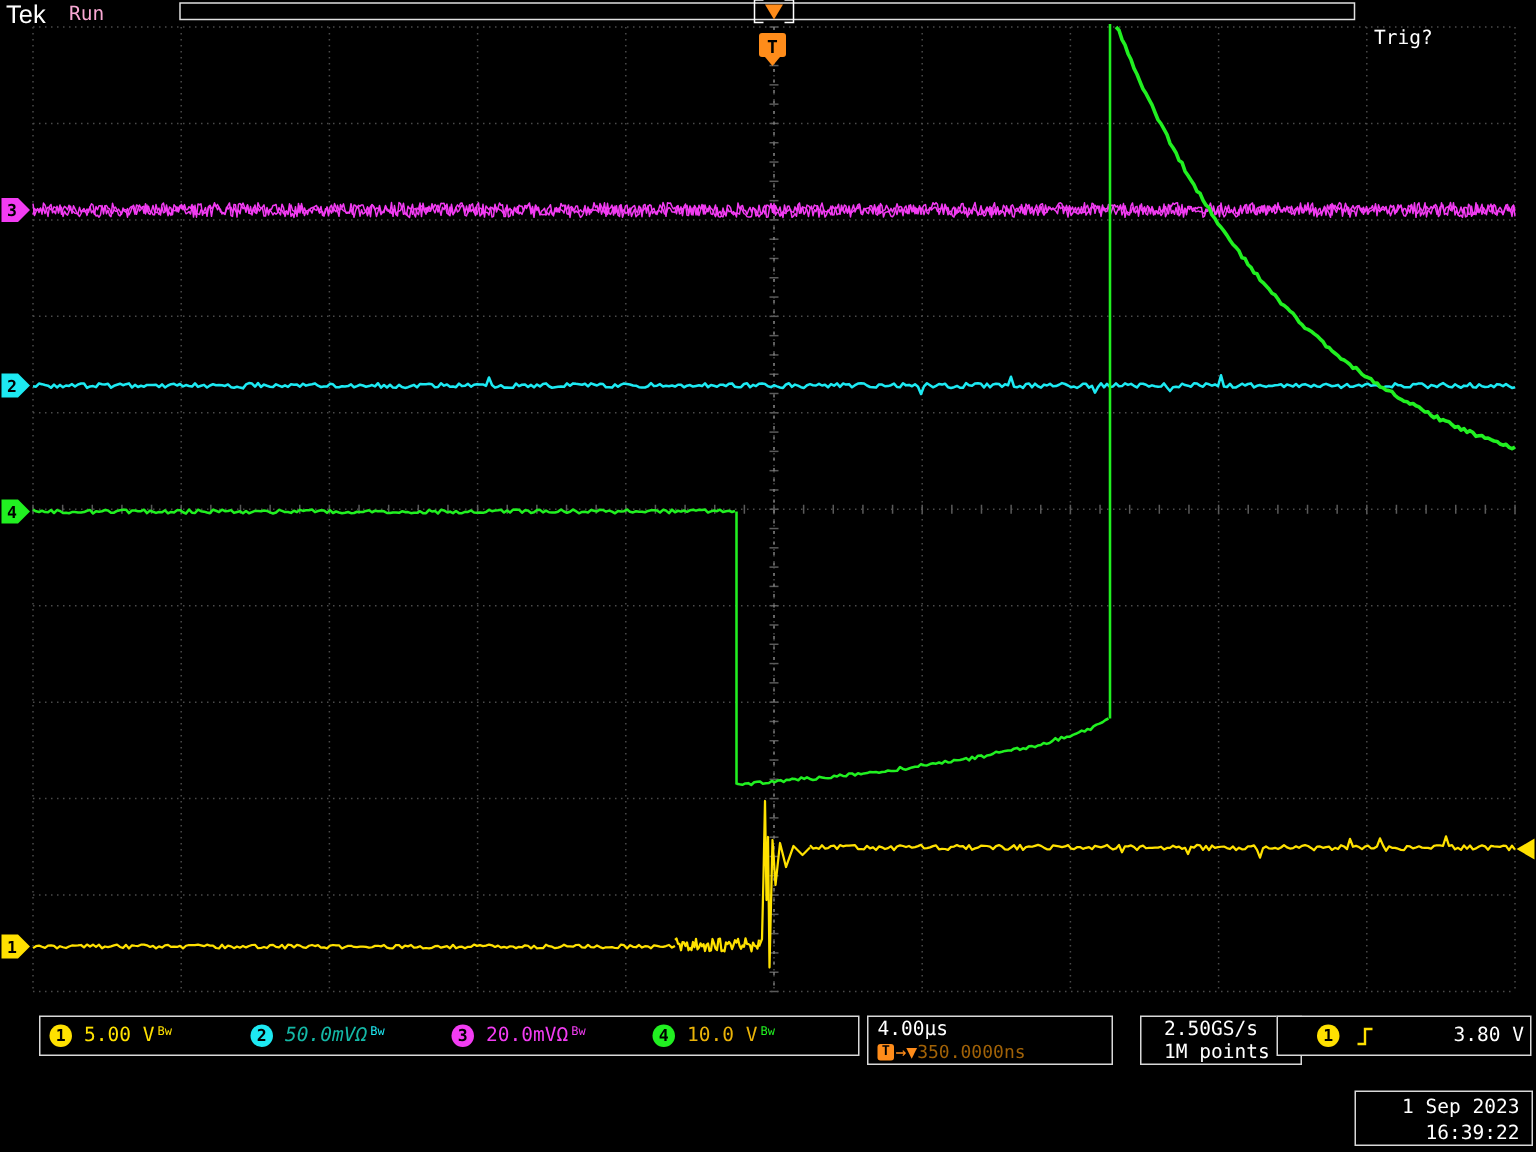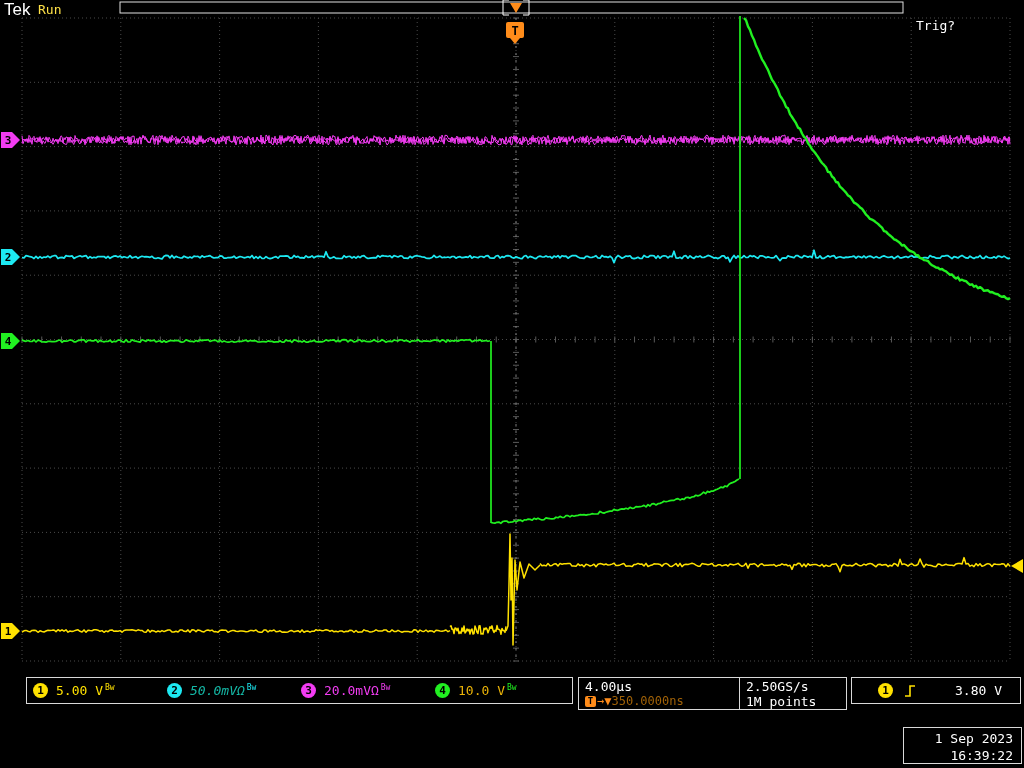--- a/index.html
+++ b/index.html
@@ -2,39 +2,39 @@
 <html><head>
 <meta charset="utf-8">
 <style>
   html,body{margin:0;padding:0;background:#000;}
   body{width:1024px;height:768px;position:relative;overflow:hidden;
        font-family:"DejaVu Sans Mono",monospace;}
   #scope-svg{position:absolute;left:0;top:0;z-index:1;}
   .abs{position:absolute;z-index:2;}
   .box{position:absolute;z-index:2;border:1px solid #d9d9d9;box-sizing:border-box;background:#000;}
   #tek-logo{left:4px;top:0;font-family:"Liberation Sans",sans-serif;font-weight:normal;font-size:17px;color:#fff;}
-  #acq-state{left:38px;top:2px;font-size:13px;color:#fde047;}
+  #acq-state{left:46px;top:2px;font-size:13px;color:#f9a8d4;}
   #trig-status{left:916px;top:18px;font-size:13px;color:#fff;}
   #ch-readouts{left:26px;top:677px;width:547px;height:27px;display:flex;align-items:center;padding-left:6px;}
   .ch-entry{display:flex;align-items:center;width:134px;}
   .badge{display:inline-flex;width:15px;height:15px;border-radius:50%;align-items:center;justify-content:center;
          color:#000;font-weight:bold;font-size:11px;margin-right:8px;flex:none;}
   .ch-scale{font-size:13px;white-space:pre;}
   .bw{font-size:8px;margin-left:2px;margin-top:-6px;}
   #horiz-box{left:578px;top:677px;width:164px;height:33px;padding:1px 0 0 6px;}
   .hline1{font-size:13px;color:#fff;}
   .hline2{font-size:12px;display:flex;align-items:center;margin-top:0;}
   .tflag{color:#000;font-size:9px;font-weight:bold;width:11px;height:11px;display:inline-flex;
          align-items:center;justify-content:center;border-radius:2px;margin-right:1px;}
   .orange{color:#ff8c1a;}
-  #acq-box{left:739px;top:677px;width:108px;height:33px;padding:1px 0 0 6px;font-size:13px;color:#fff;line-height:15px;}
+  #acq-box{left:760px;top:677px;width:108px;height:33px;padding:1px 0 0 15px;font-size:13px;color:#fff;line-height:15px;}
   #trig-box{left:851px;top:677px;width:170px;height:27px;display:flex;align-items:center;}
   #trig-box .badge{margin-left:26px;margin-right:0;}
   #slope-icon{margin-left:10px;}
-  #trig-level{margin-left:auto;margin-right:18px;font-size:13px;color:#fff;}
+  #trig-level{margin-left:auto;margin-right:4px;font-size:13px;color:#fff;}
   #date-box{left:903px;top:727px;width:119px;height:37px;color:#fff;font-size:13px;text-align:right;
             padding:2px 8px 0 0;line-height:17px;}
 </style>
 </head>
 <body>
 
 <svg id="scope-svg" width="1024" height="768" viewBox="0 0 1024 768">
     <line x1="22" y1="18" x2="22" y2="661" stroke="#4a4a4a" stroke-dasharray="1 3"></line>
     <line x1="120.8" y1="18" x2="120.8" y2="661" stroke="#4a4a4a" stroke-dasharray="1 3"></line>
     <line x1="219.6" y1="18" x2="219.6" y2="661" stroke="#4a4a4a" stroke-dasharray="1 3"></line>

